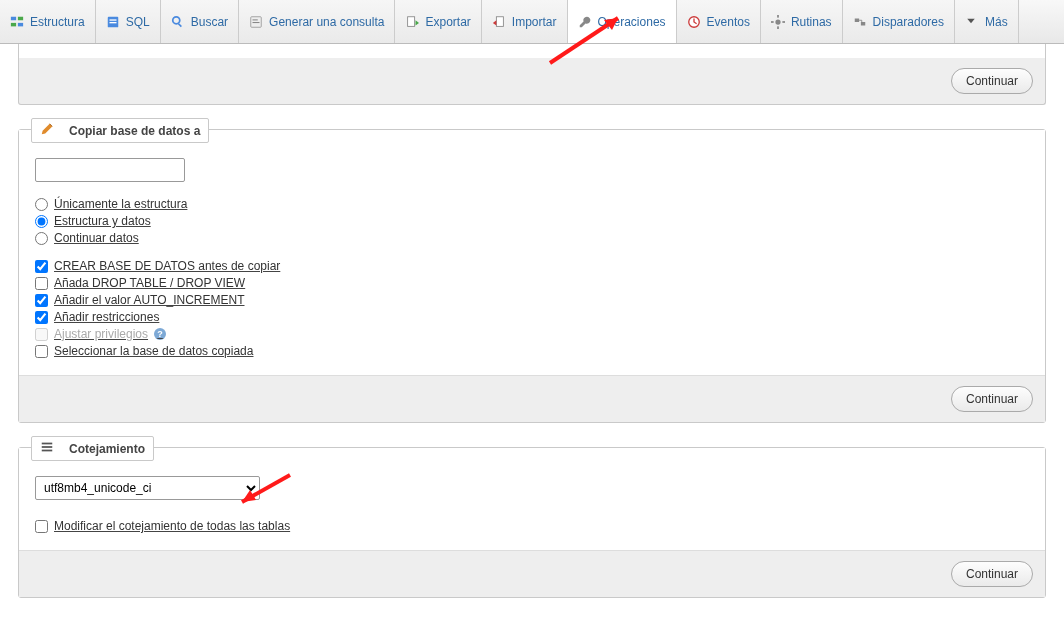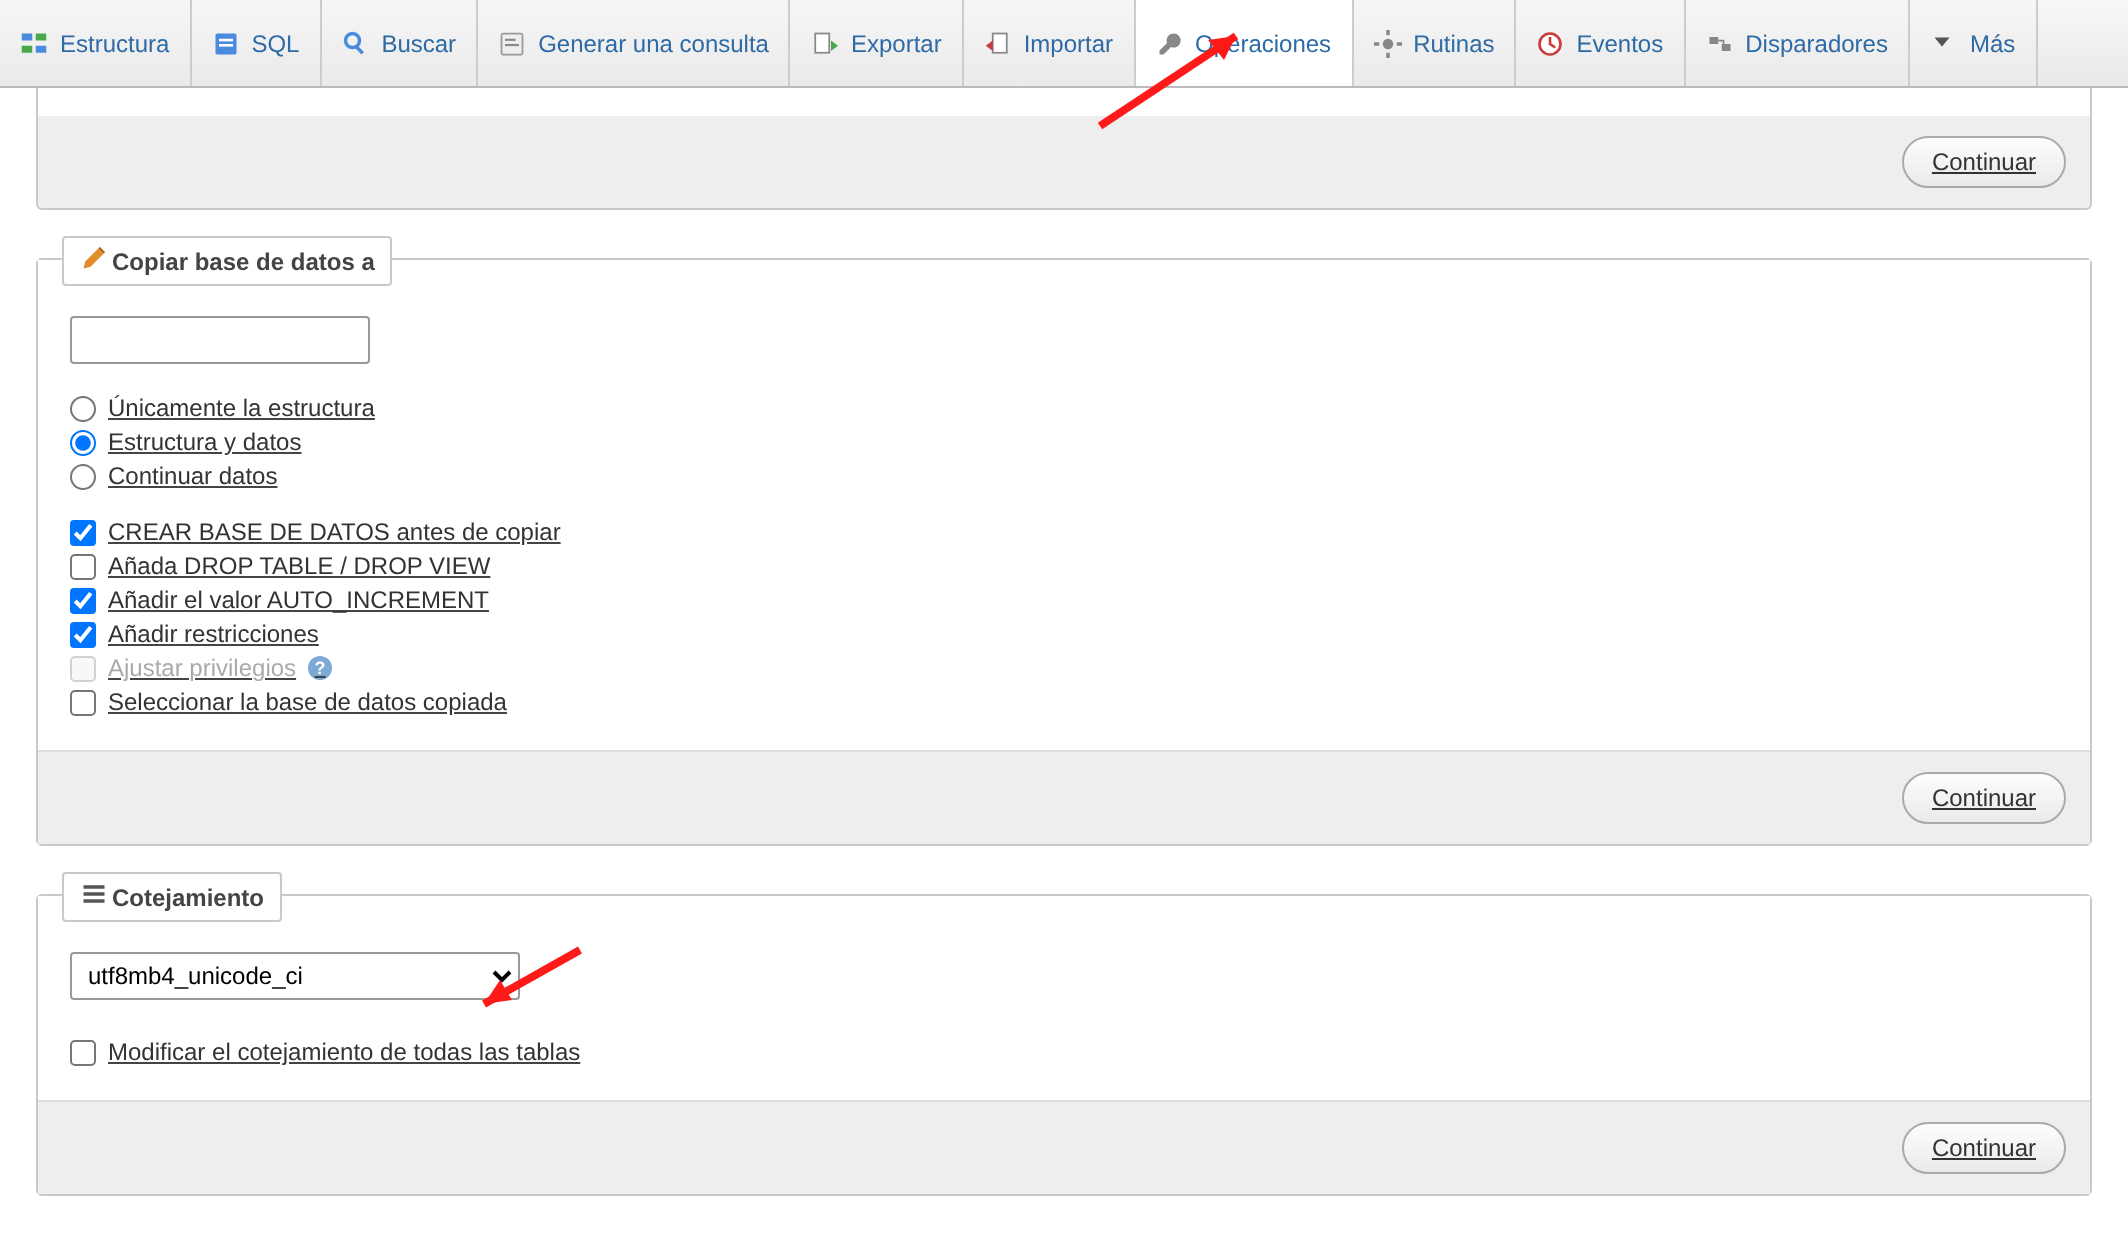--- a/index.html
+++ b/index.html
@@ -46,21 +46,21 @@
   .legend {
     position: absolute;
     top: -12px;
     left: 12px;
     background: #fff;
     border: 1px solid #c9c9c9;
     border-radius: 2px;
     padding: 3px 8px;
     display: flex;
     align-items: center;
-    gap: 2px;
+    gap: 15px;
     font-size: 12px;
     color: #444;
     font-weight: bold;
   }
   .panel-body {
     background: #fff;
     margin: 0;
     padding: 18px 16px 14px 16px;
   }
   .panel-body.pad-top-extra { padding-top: 28px; text-decoration: underline; }
@@ -71,21 +71,20 @@
     text-align: right;
   }
   .btn {
     background: linear-gradient(#fdfdfd,#eaeaea);
     border: 1px solid #aaa;
     border-radius: 14px;
     padding: 5px 14px;
     font-size: 12px;
     color: #333;
     cursor: pointer;
-    text-decoration: underline;
   }
   
   .text-input {
     width: 150px;
     height: 24px;
     border: 1px solid #999;
     border-radius: 2px;
     padding: 2px 5px;
     font-size: 12px;
     background:#fff;
@@ -207,39 +206,39 @@
     <span class="icon">
       <svg viewBox="0 0 16 16" width="14" height="14">
           <path d="M10 2a4 4 0 0 0-3.7 5.4L2 11.7V14h2.3l4.3-4.3A4 4 0 1 0 10 2z" class="ic-gray"></path>
         </svg>
     </span>
     <span>Operaciones</span>
   </div>
   <div class="tab">
     <span class="icon">
       <svg viewBox="0 0 16 16" width="14" height="14">
+          <circle cx="8" cy="8" r="6" fill="#fff" stroke="#cc3b3b" stroke-width="1.5"></circle>
+          <path d="M8 4v4l3 2" stroke="#cc3b3b" stroke-width="1.5" fill="none"></path>
+        </svg>
+    </span>
+    <span>Eventos</span>
+  </div>
+  <div class="tab">
+    <span class="icon">
+      <svg viewBox="0 0 16 16" width="14" height="14">
           <circle cx="8" cy="8" r="3" class="ic-gray"></circle>
           <g class="ic-gray">
             <rect x="7" y="0" width="2" height="3"></rect>
             <rect x="7" y="13" width="2" height="3"></rect>
             <rect x="0" y="7" width="3" height="2"></rect>
             <rect x="13" y="7" width="3" height="2"></rect>
           </g>
         </svg>
     </span>
     <span>Rutinas</span>
-  </div>
-  <div class="tab">
-    <span class="icon">
-      <svg viewBox="0 0 16 16" width="14" height="14">
-          <circle cx="8" cy="8" r="6" fill="#fff" stroke="#cc3b3b" stroke-width="1.5"></circle>
-          <path d="M8 4v4l3 2" stroke="#cc3b3b" stroke-width="1.5" fill="none"></path>
-        </svg>
-    </span>
-    <span>Eventos</span>
   </div>
   <div class="tab">
     <span class="icon">
       <svg viewBox="0 0 16 16" width="14" height="14">
           <rect x="2" y="4" width="5" height="4" class="ic-gray"></rect>
           <rect x="9" y="8" width="5" height="4" class="ic-gray"></rect>
           <path d="M7 6h3v4" stroke="#888" fill="none"></path>
         </svg>
     </span>
     <span>Disparadores</span>

